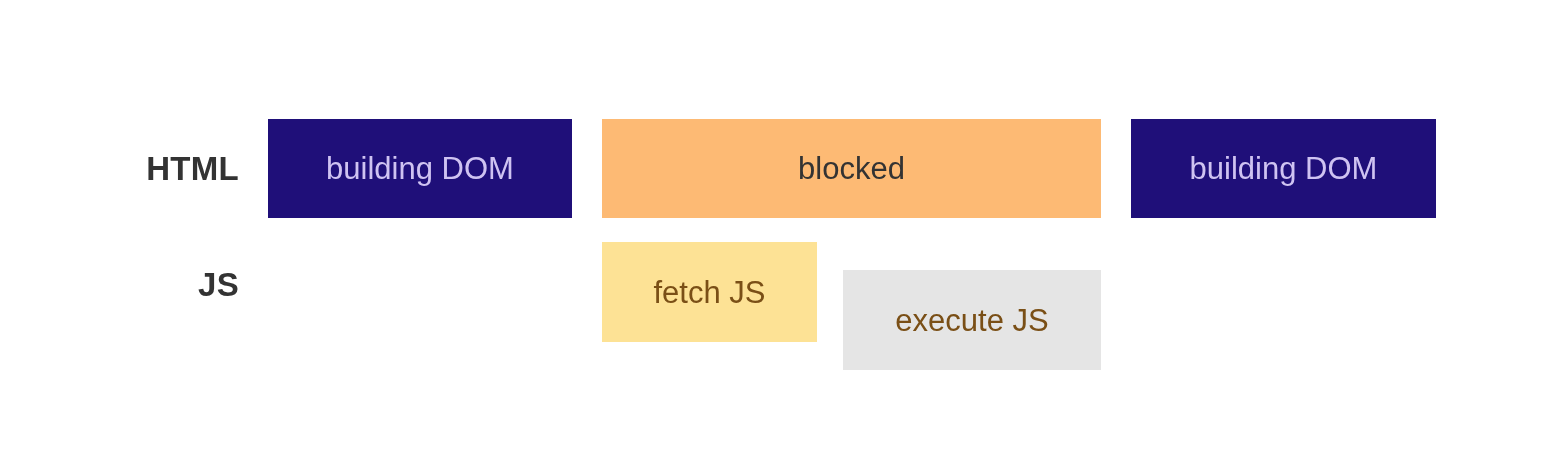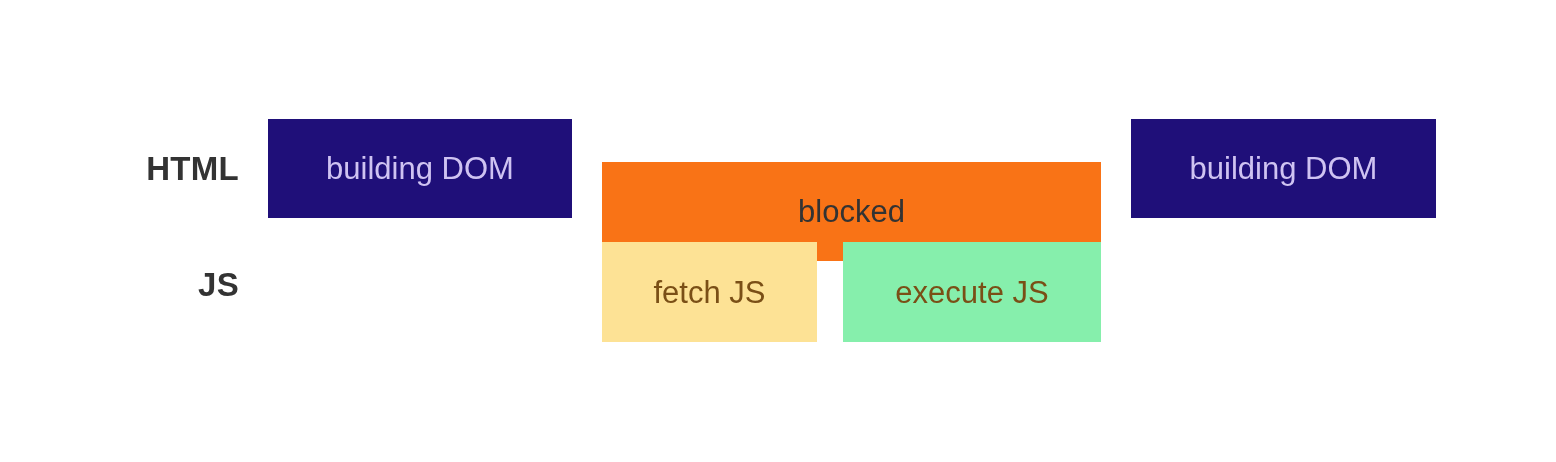--- a/index.html
+++ b/index.html
@@ -52,31 +52,31 @@
     line-height: 1;
     white-space: nowrap;
     box-sizing: border-box;
   }
 
   .block.navy {
     background: #1F0F79;
     color: #CFC3F2;
   }
   .block.gray {
-    background: #f97316;
+    background: #fdba74;
     color: #333333;
-    margin-top: 43px;
   }
   .block.yellow-light {
     background: #FDE295;
     color: #7A4F16;
   }
   .block.yellow-gold {
-    background: #86efac;
+    background: #e5e5e5;
     color: #7A4F16;
+    margin-top: 28px;
   }
 
   
   .html-row .block { top: 119px; height: 99px; }
   #block-building-dom-1 { left: 268px;  width: 304px; }
   #block-blocked        { left: 602px;  width: 499px; }
   #block-building-dom-2 { left: 1131px; width: 305px; }
 
   
   .js-row .block { top: 242px; height: 100px; }

